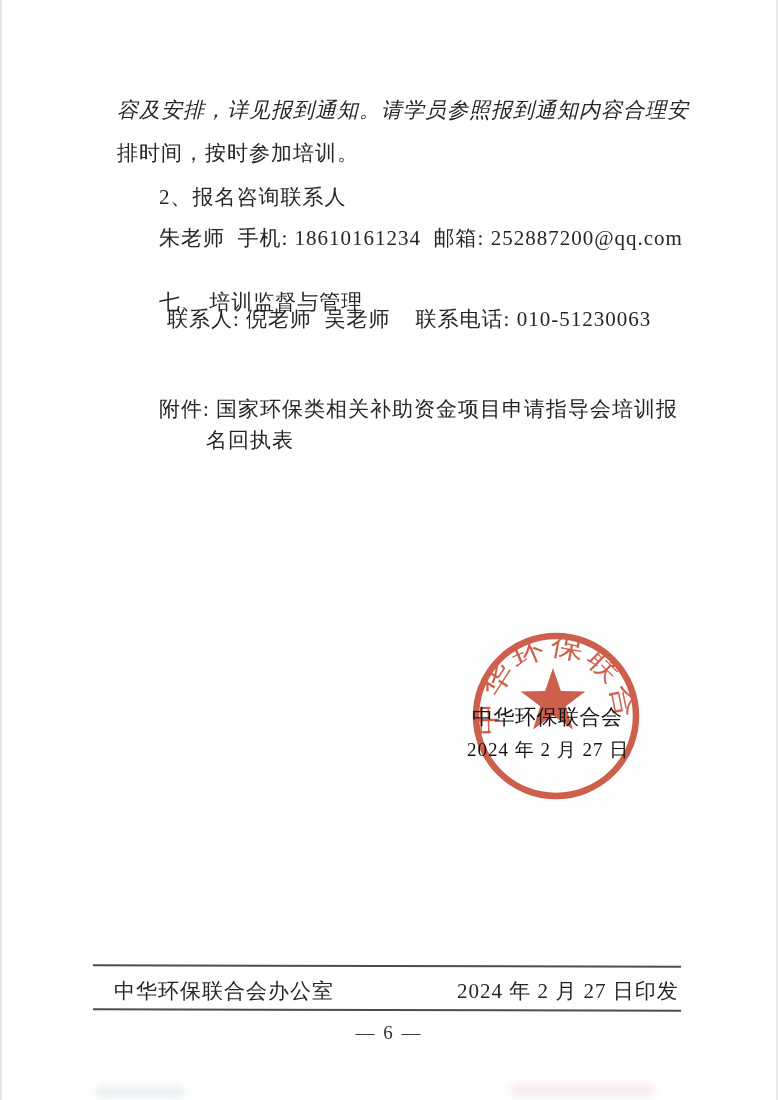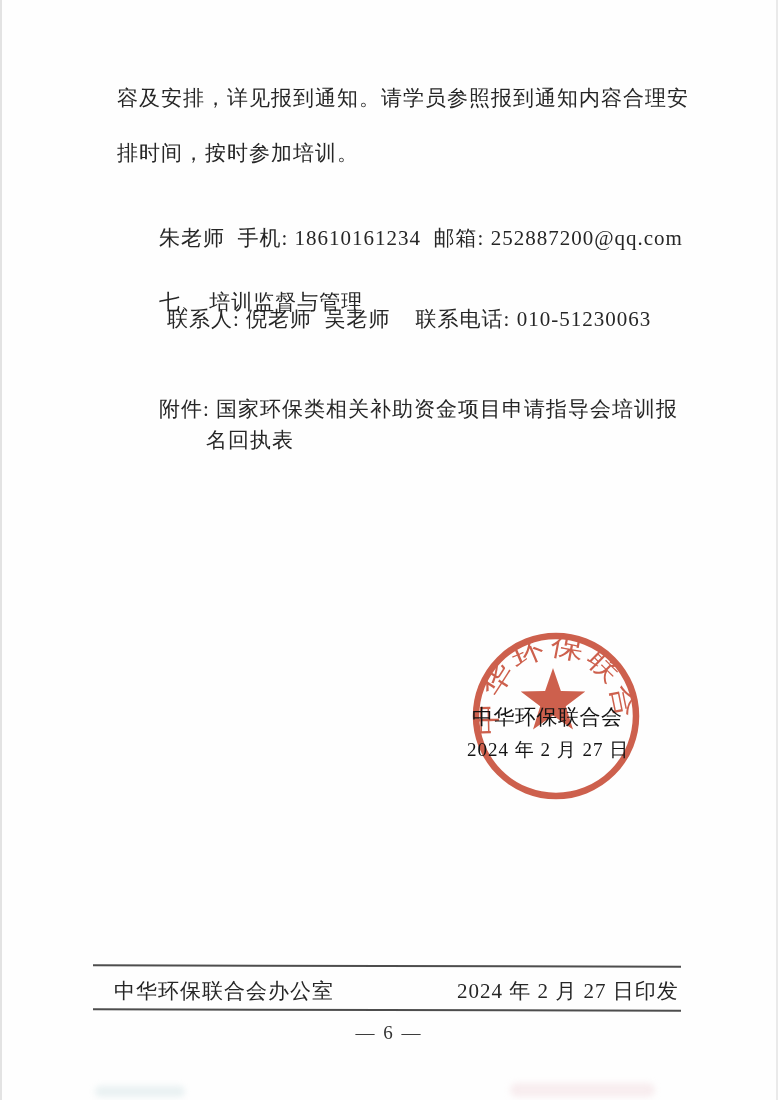--- a/index.html
+++ b/index.html
@@ -8,21 +8,21 @@
     width:778px;height:1100px;
     background:#fefefe;
     overflow:hidden;
     font-family:"Liberation Serif","DejaVu Serif",serif;
     color:#222;
   }
   .edge-left{position:absolute;left:0;top:0;width:2px;height:1100px;background:#e3e3e3;}
   .edge-right{position:absolute;right:0;top:0;width:2px;height:1100px;background:#eaeaea;}
 
   .bodyline{position:absolute;font-size:21px;letter-spacing:1px;white-space:pre;color:#262626;}
-  .l0{left:117px;top:84px;}
+  .l0{left:117px;top:96px;font-style:italic;}
   .l1{left:117px;top:139px;}
   .l2{left:159px;top:183px;}
   .l3{left:159px;top:224px;}
   .l4{left:159px;top:264px;margin-top:24px;}
   .l5{left:159px;top:305px;margin-left:8px;}
   .l6{left:159px;top:388px;margin-top:7px;}
   .l7{left:206px;top:426px;text-align:right;}
 
   .seal{position:absolute;left:468px;top:628px;width:176px;height:176px;opacity:.88;}
 
@@ -43,20 +43,21 @@
 </style>
 </head>
 <body>
 
 <div class="page">
   <div class="edge-left"></div>
   <div class="edge-right"></div>
 
   <div class="bodyline l0">容及安排，详见报到通知。请学员参照报到通知内容合理安</div>
   <div class="bodyline l1">排时间，按时参加培训。</div>
+  <div class="bodyline l2">2、报名咨询联系人</div>
   <div class="bodyline l3">朱老师  手机: 18610161234  邮箱: 252887200@qq.com</div>
   <div class="bodyline l4">七、 培训监督与管理</div>
   <div class="bodyline l5">联系人: 倪老师  吴老师    联系电话: 010-51230063</div>
   <div class="bodyline l6">附件: 国家环保类相关补助资金项目申请指导会培训报</div>
   <div class="bodyline l7">名回执表</div>
 
   <svg class="seal" viewBox="0 0 176 176" xmlns="http://www.w3.org/2000/svg">
     <defs>
       <path id="sealArc" d="M 31.6 108.5 A 60 60 0 1 1 144.4 108.5" fill="none"></path>
     </defs>

